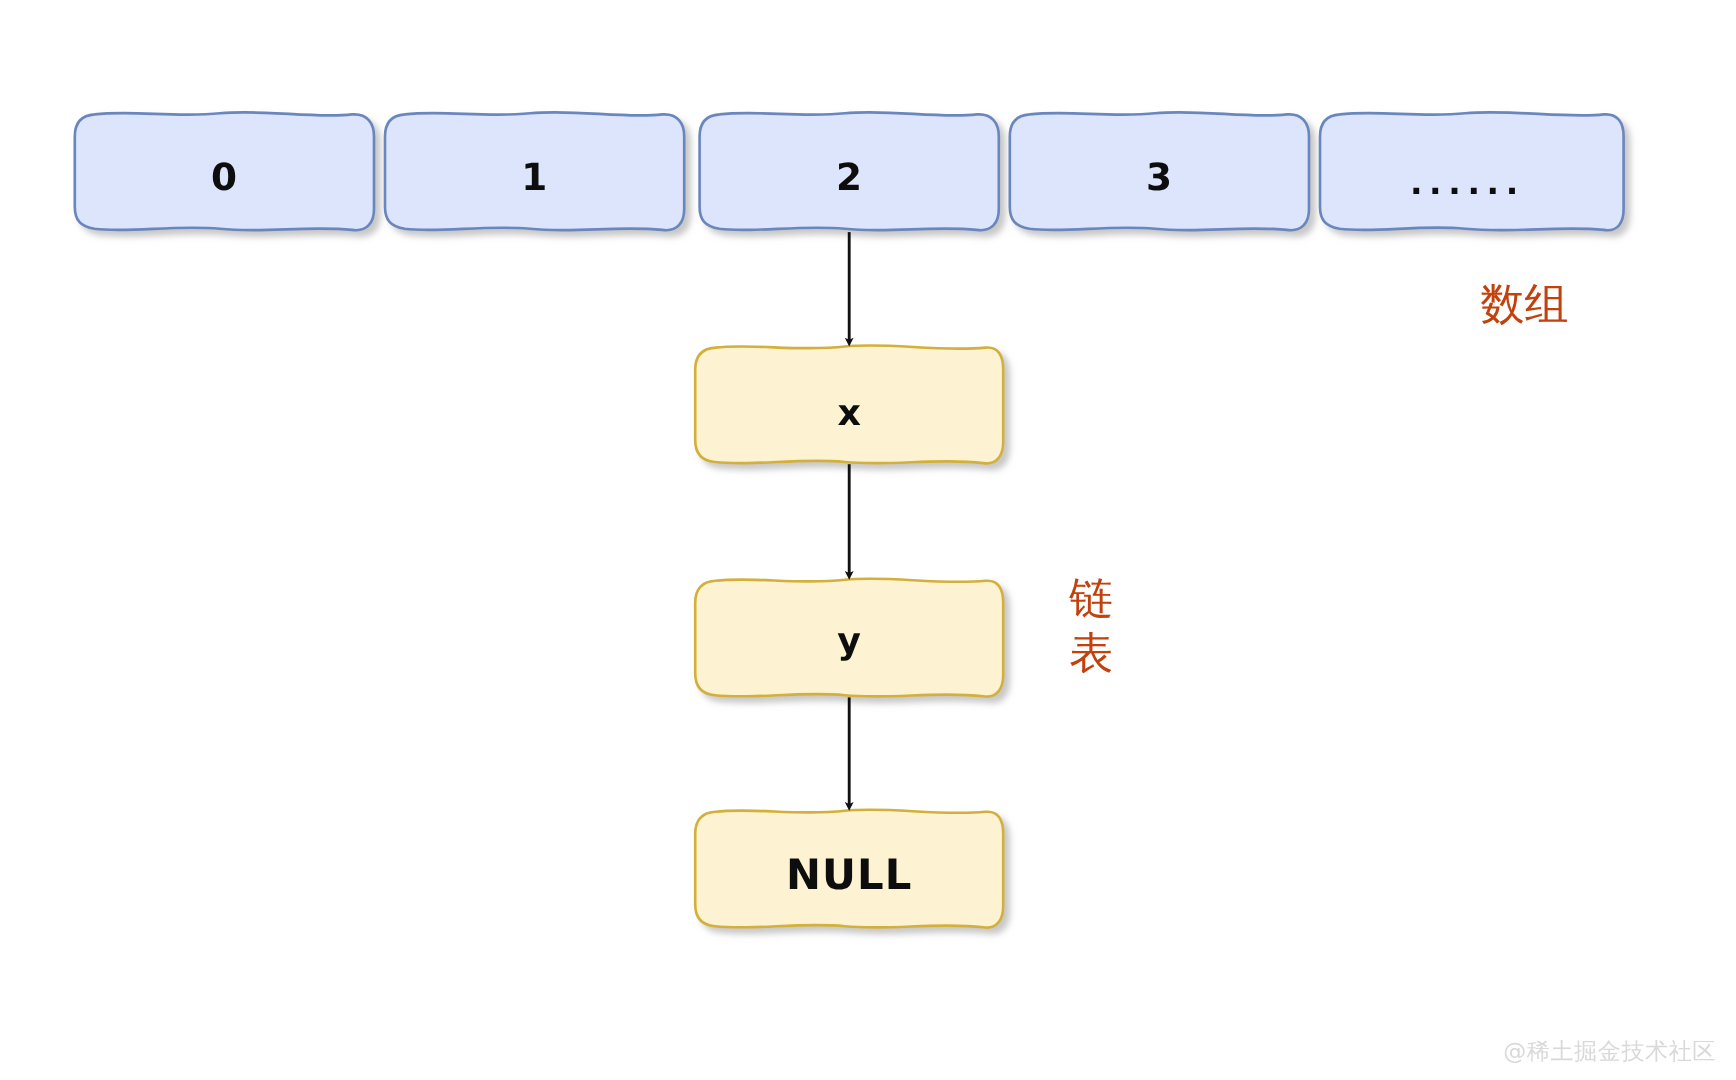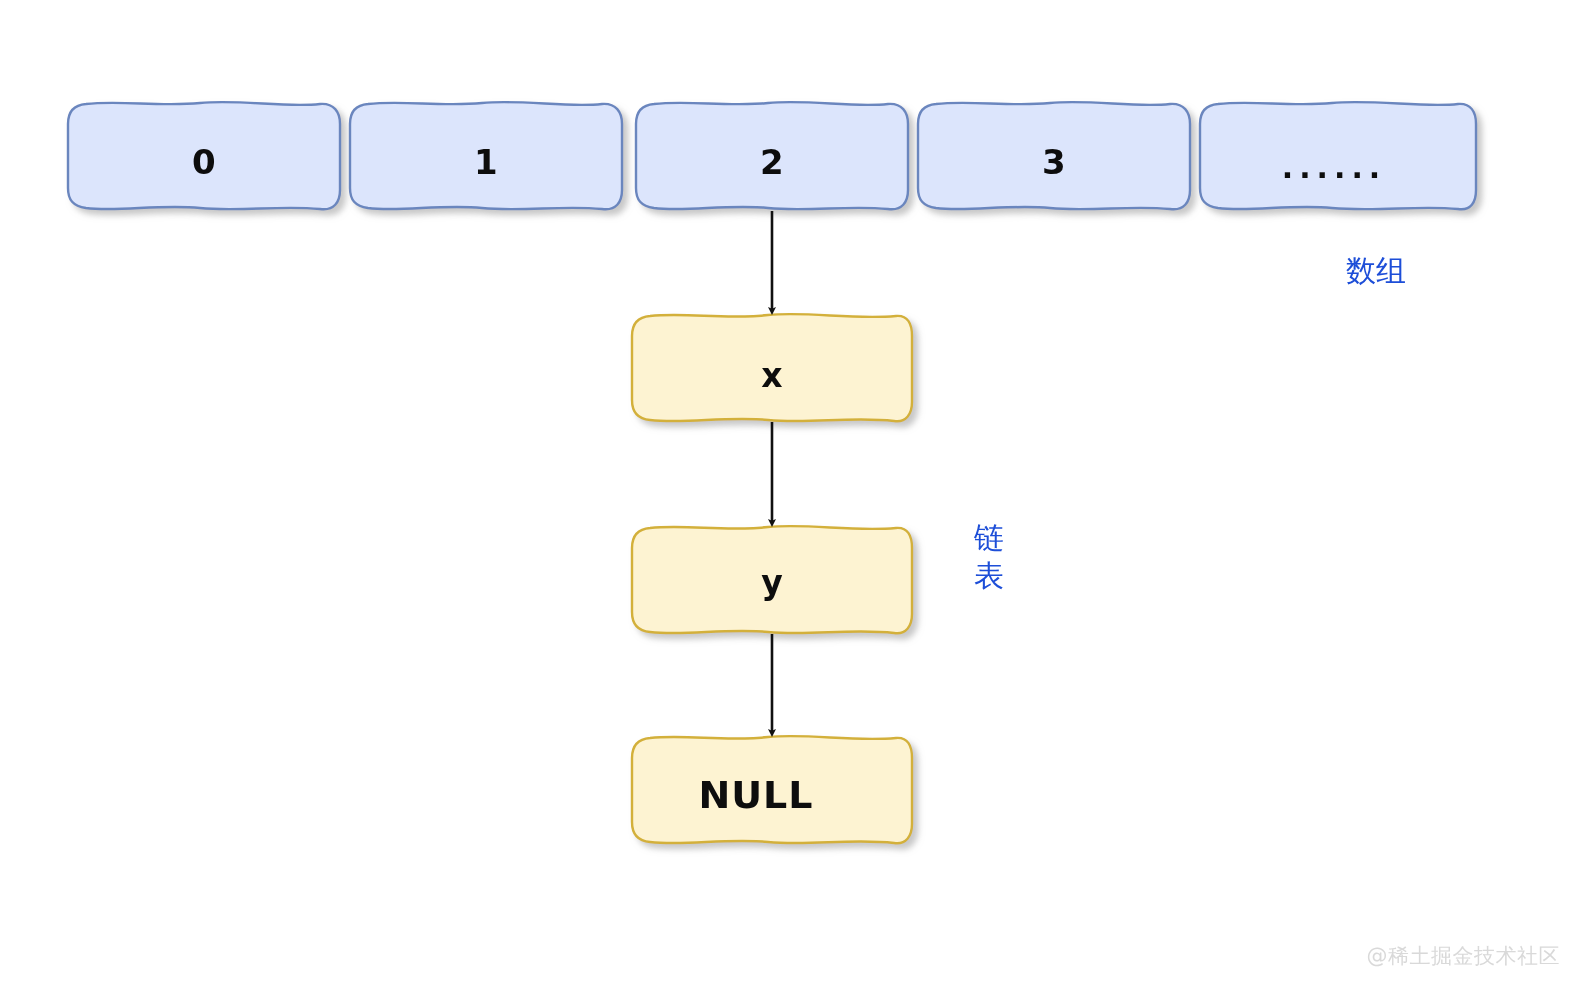--- a/index.html
+++ b/index.html
@@ -54,24 +54,24 @@
     text-align: center;
     white-space: nowrap;
     transform: translate(-50%, -50%);
   }
   .node-label.big {
     font-size: 38px;
     letter-spacing: 1px;
   }
   .annot-red {
     position: absolute;
-    color: #1d4ed8;
+    color: #c2410c;
     font-family: "DejaVu Sans", sans-serif;
     font-weight: 500;
-    font-size: 30px;
+    font-size: 40px;
     white-space: nowrap;
     line-height: 1.25;
   }
   .annot-red.vertical {
     white-space: normal;
     width: 34px;
     text-align: center;
     line-height: 1.25;
   }
   .watermark {
@@ -155,21 +155,21 @@
   </svg>
 
   <div class="cell-label" style="left:204px; top:162px;">0</div>
   <div class="cell-label" style="left:486px; top:162px;">1</div>
   <div class="cell-label" style="left:772px; top:162px;">2</div>
   <div class="cell-label" style="left:1054px; top:162px;">3</div>
   <div class="dots-label" style="left:1334px; top:167px;">......</div>
 
   <div class="node-label" style="left:772px; top:375px;">x</div>
   <div class="node-label" style="left:772px; top:582px;">y</div>
-  <div class="node-label big" style="left:756px; top:795px;">NULL</div>
+  <div class="node-label big" style="left:772px; top:795px;">NULL</div>
 
   <div class="annot-red" style="left:1346px; top:252px;">数组</div>
 
   <div class="annot-red vertical" style="left:972px; top:519px;">
     <div>链</div>
     <div>表</div>
   </div>
 
   <div class="watermark">@稀土掘金技术社区</div>
 

